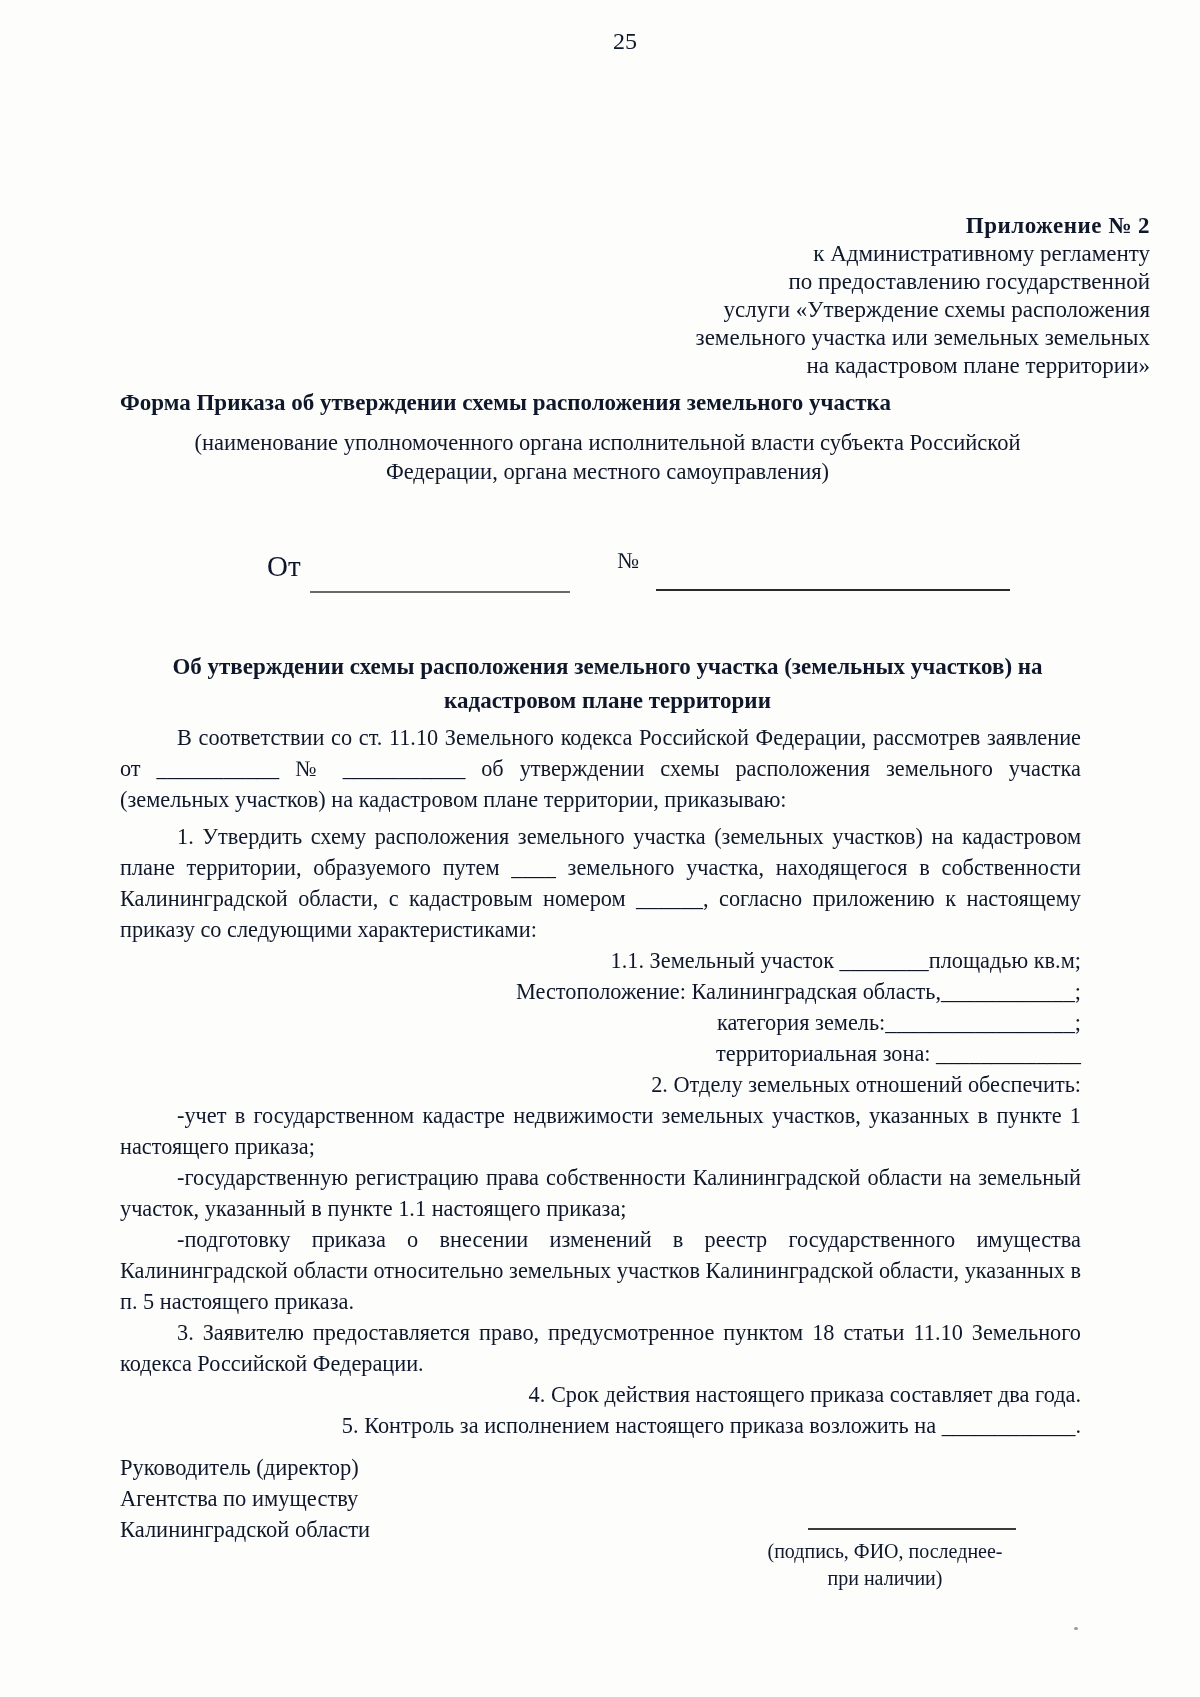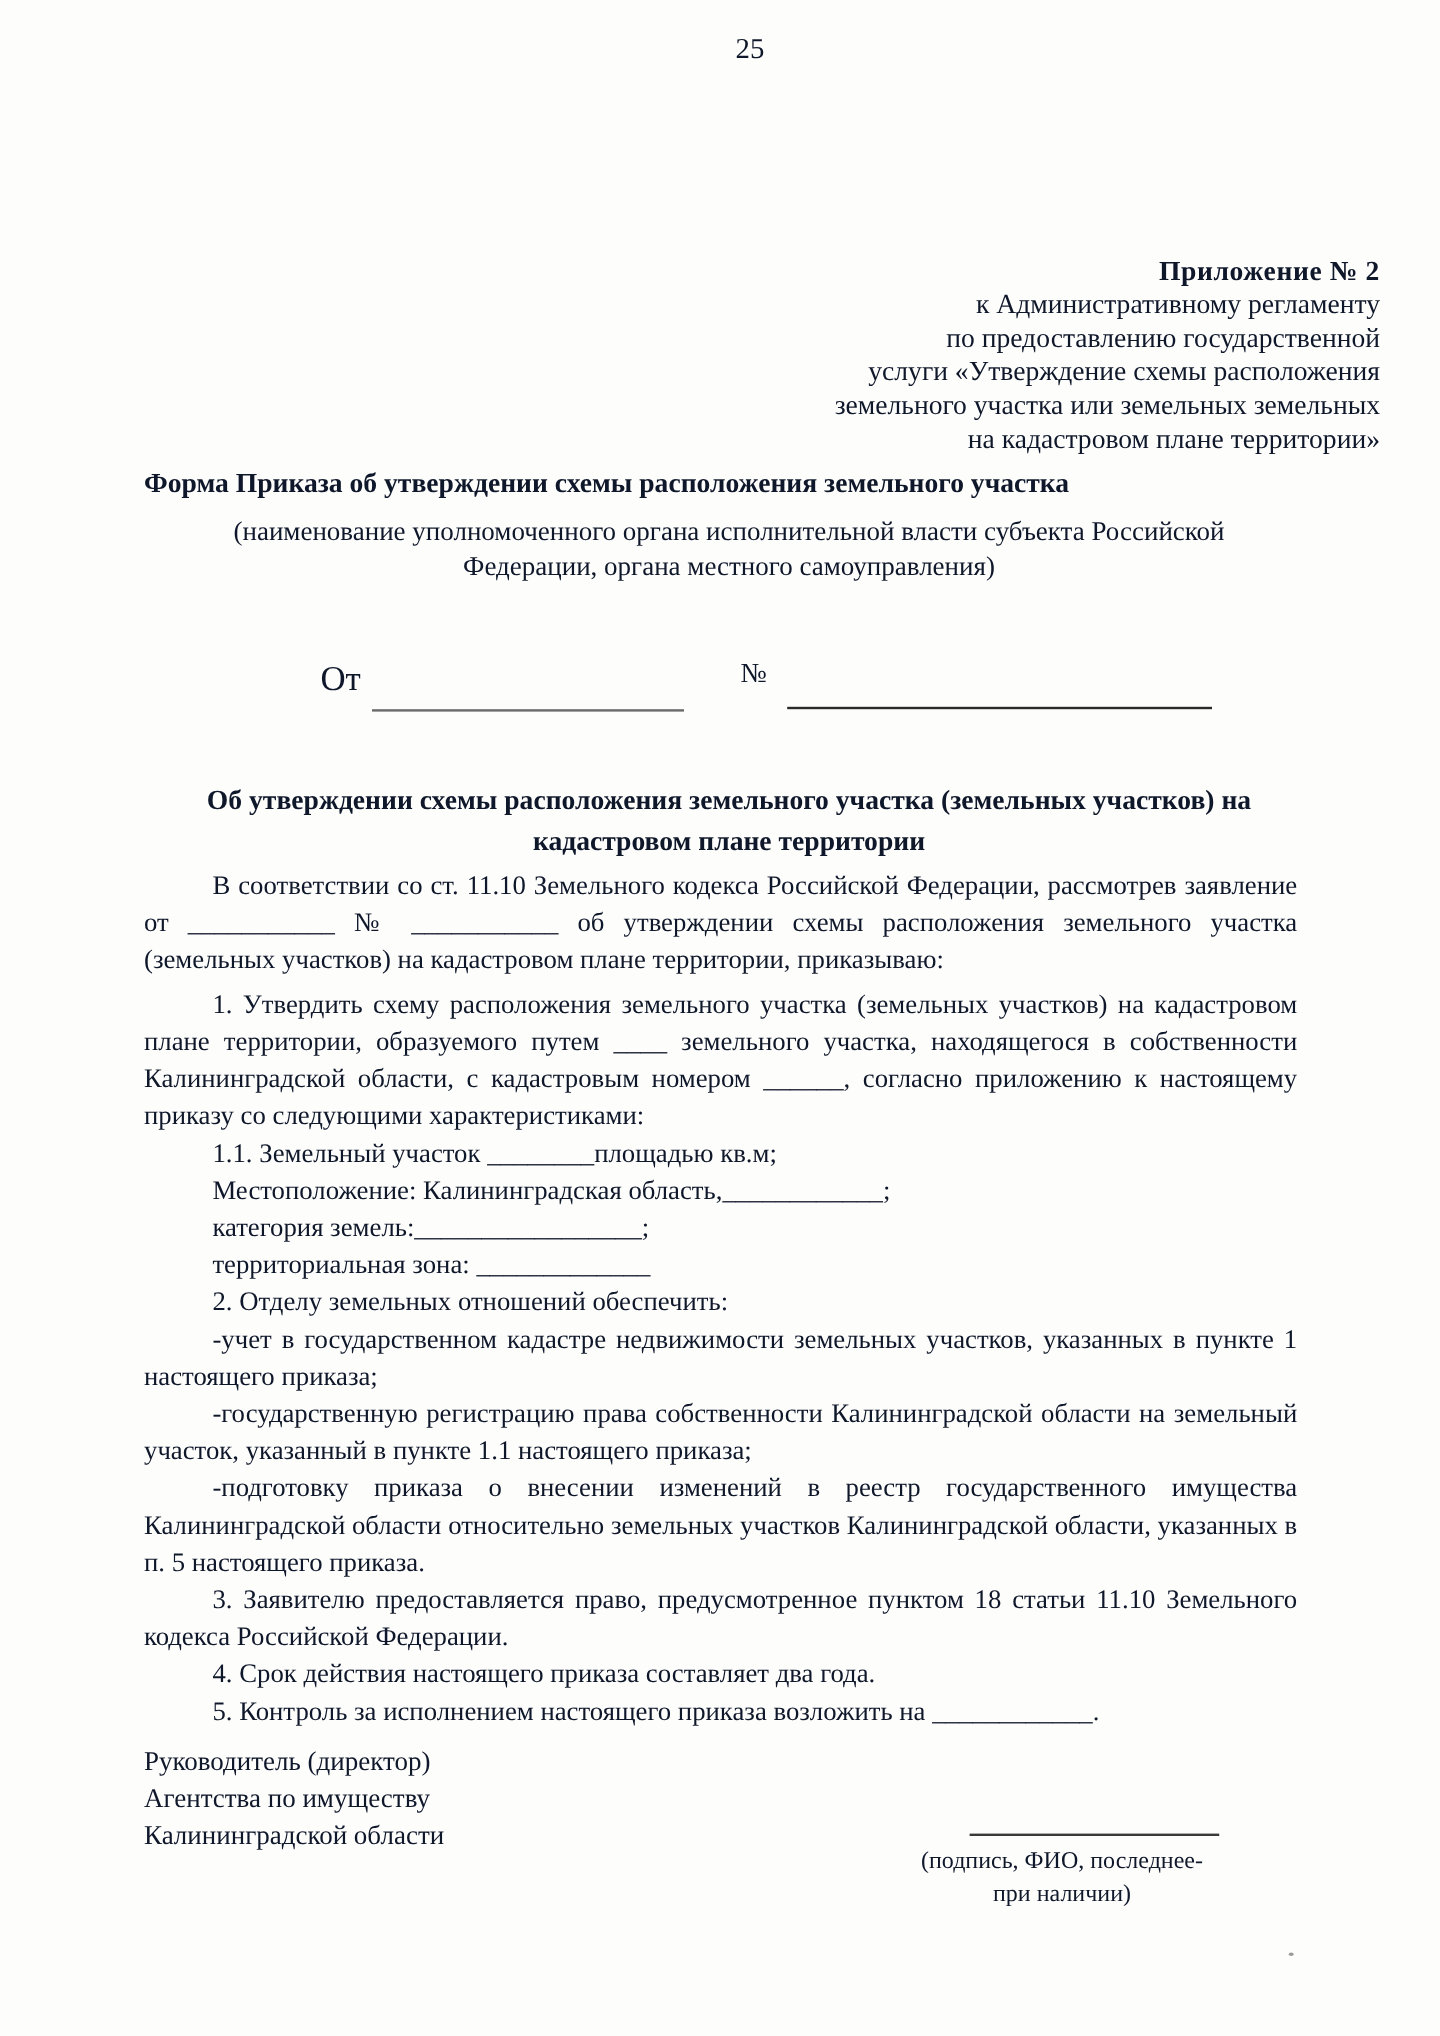--- a/index.html
+++ b/index.html
@@ -40,21 +40,21 @@
   .bl-date { left:310px; top:591px; width:260px; border-bottom:2.5px solid #6a6a6a; }
   .bl-num  { left:656px; top:589px; width:354px; border-bottom:2.5px solid #2a2a2a; }
   .subject {
     position:absolute; top:650px; left:120px; width:975px;
     text-align:center; font-weight:bold; font-size:23px; line-height:34px;
   }
   .doc-body {
     position:absolute; top:722px; left:120px; width:961px;
     font-size:22.3px; line-height:31px;
   }
-  .para { text-indent:57px; text-align:left; }
+  .para { text-indent:57px; text-align:right; }
   .para.just { text-align:justify; }
   .para.p-item1 { margin-top:6px; }
   .sig-block {
     position:absolute; top:1452px; left:120px;
     font-size:22.5px; line-height:31px;
   }
   .sig-line {
     position:absolute; left:808px; top:1528px; width:208px; height:0;
     border-bottom:2.5px solid #3a3a3a;
   }

